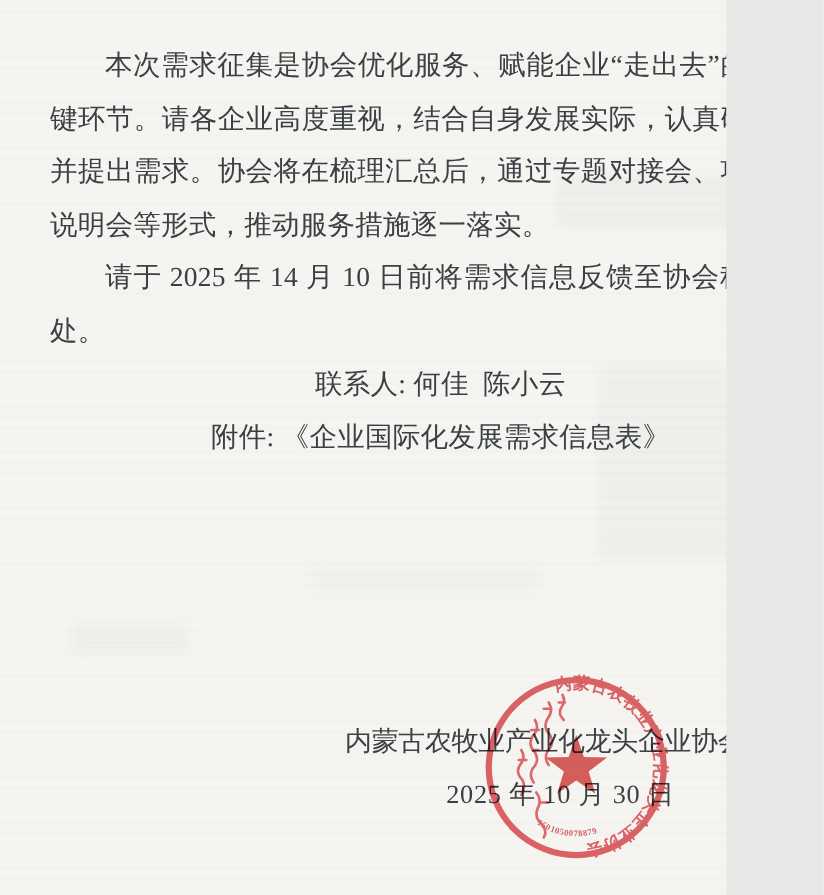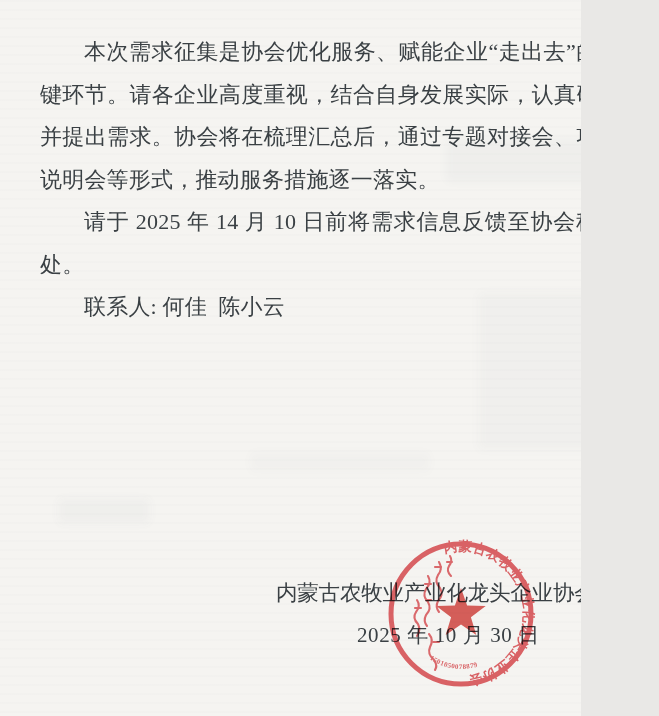--- a/index.html
+++ b/index.html
@@ -43,20 +43,21 @@
     line-height: 42.5px;
     letter-spacing: 0.2px;
   }
   .para {
     text-indent: 2em;
     text-align: justify;
   }
   .contact {
     text-indent: 2em;
     white-space: pre-wrap;
+    text-align: center;
   }
   .signoff-org {
     position: absolute;
     left: 276px;
     top: 578px;
     font-size: 21.5px;
     letter-spacing: -0.2px;
     white-space: nowrap;
   }
   .signoff-date {
@@ -89,20 +90,21 @@
 
   <div class="ghost g1"></div>
   <div class="ghost g2"></div>
   <div class="ghost g3"></div>
   <div class="ghost g4"></div>
 
   <div class="body-text">
     <p class="para">本次需求征集是协会优化服务、赋能企业“走出去”的关键环节。请各企业高度重视，结合自身发展实际，认真研究并提出需求。协会将在梳理汇总后，通过专题对接会、项目说明会等形式，推动服务措施逐一落实。</p>
     <p class="para">请于 2025 年 14 月 10 日前将需求信息反馈至协会秘书处。</p>
     <p class="contact">联系人: 何佳  陈小云</p>
+    <p class="contact">附件: 《企业国际化发展需求信息表》</p>
   </div>
 
   <div class="signoff-org">内蒙古农牧业产业化龙头企业协会</div>
   <div class="signoff-date">2025 年 10 月 30 日</div>
 
   <svg class="seal" viewBox="0 0 160 160" xmlns="http://www.w3.org/2000/svg">
     <defs>
       <path id="arcTop" d="M 63.7,19.1 A 63,63 0 1 1 90.9,142" fill="none"></path>
       <path id="arcBottom" d="M 48.5,125.1 A 55,55 0 0 0 111.5,125.1" fill="none"></path>
     </defs>

